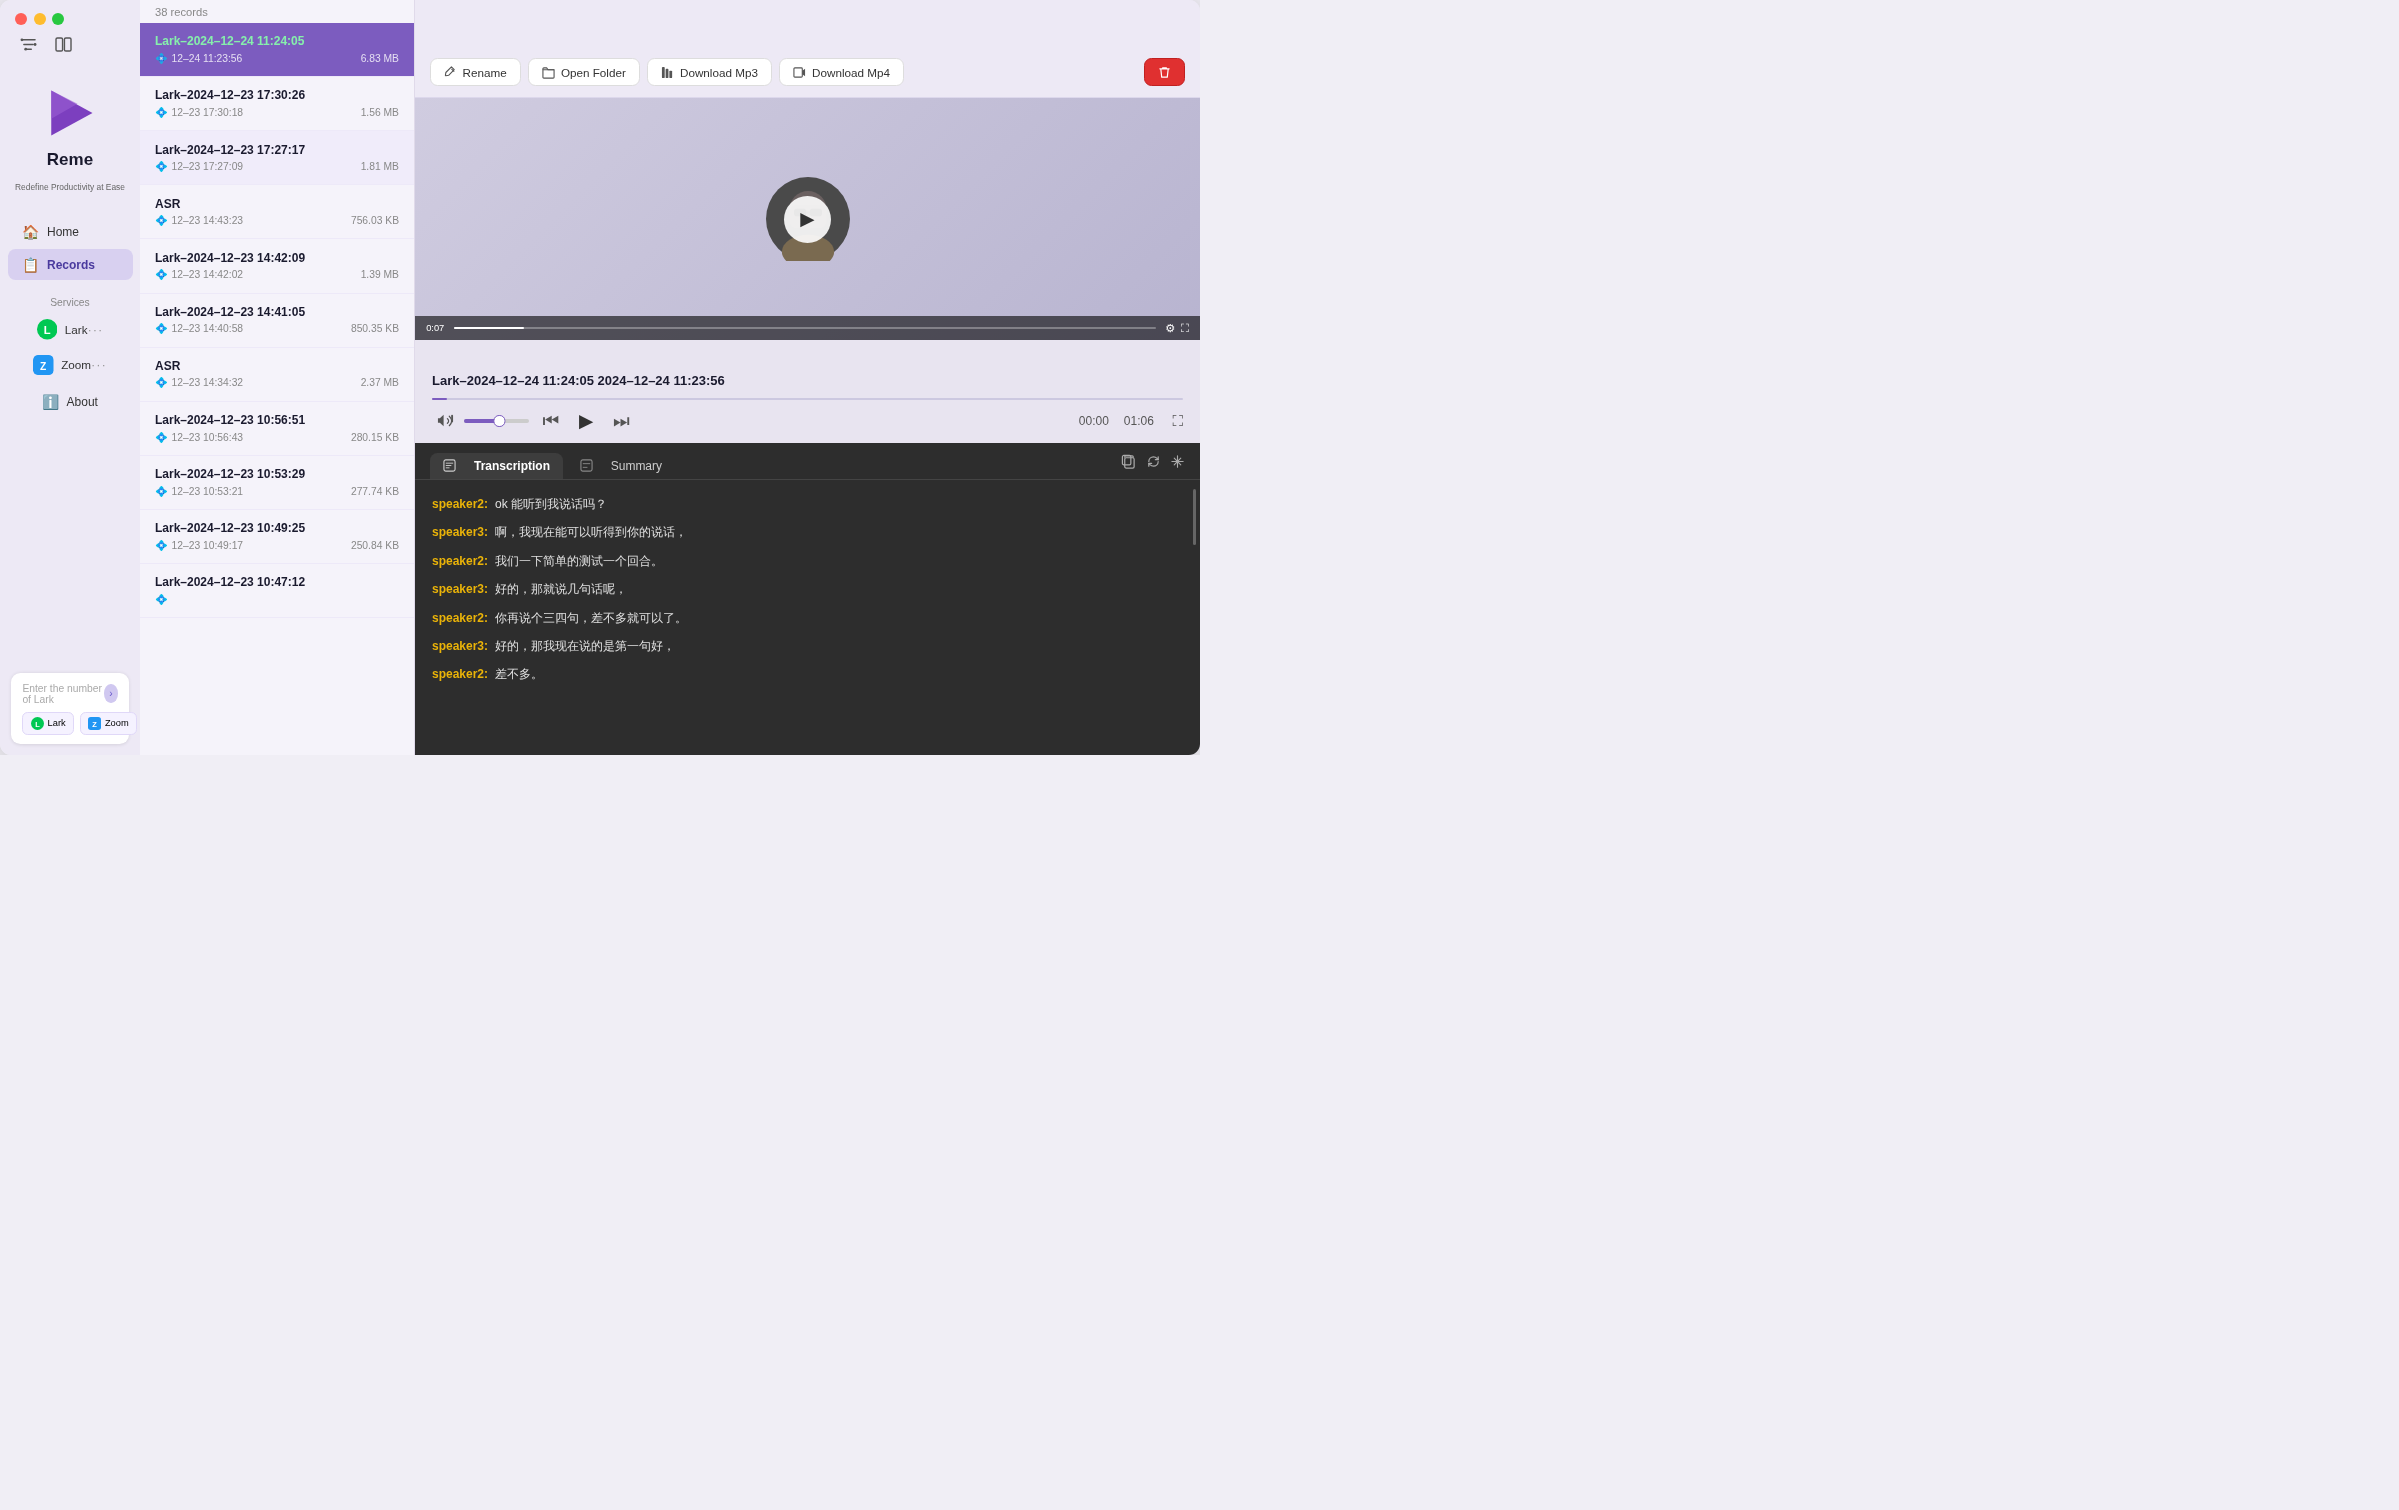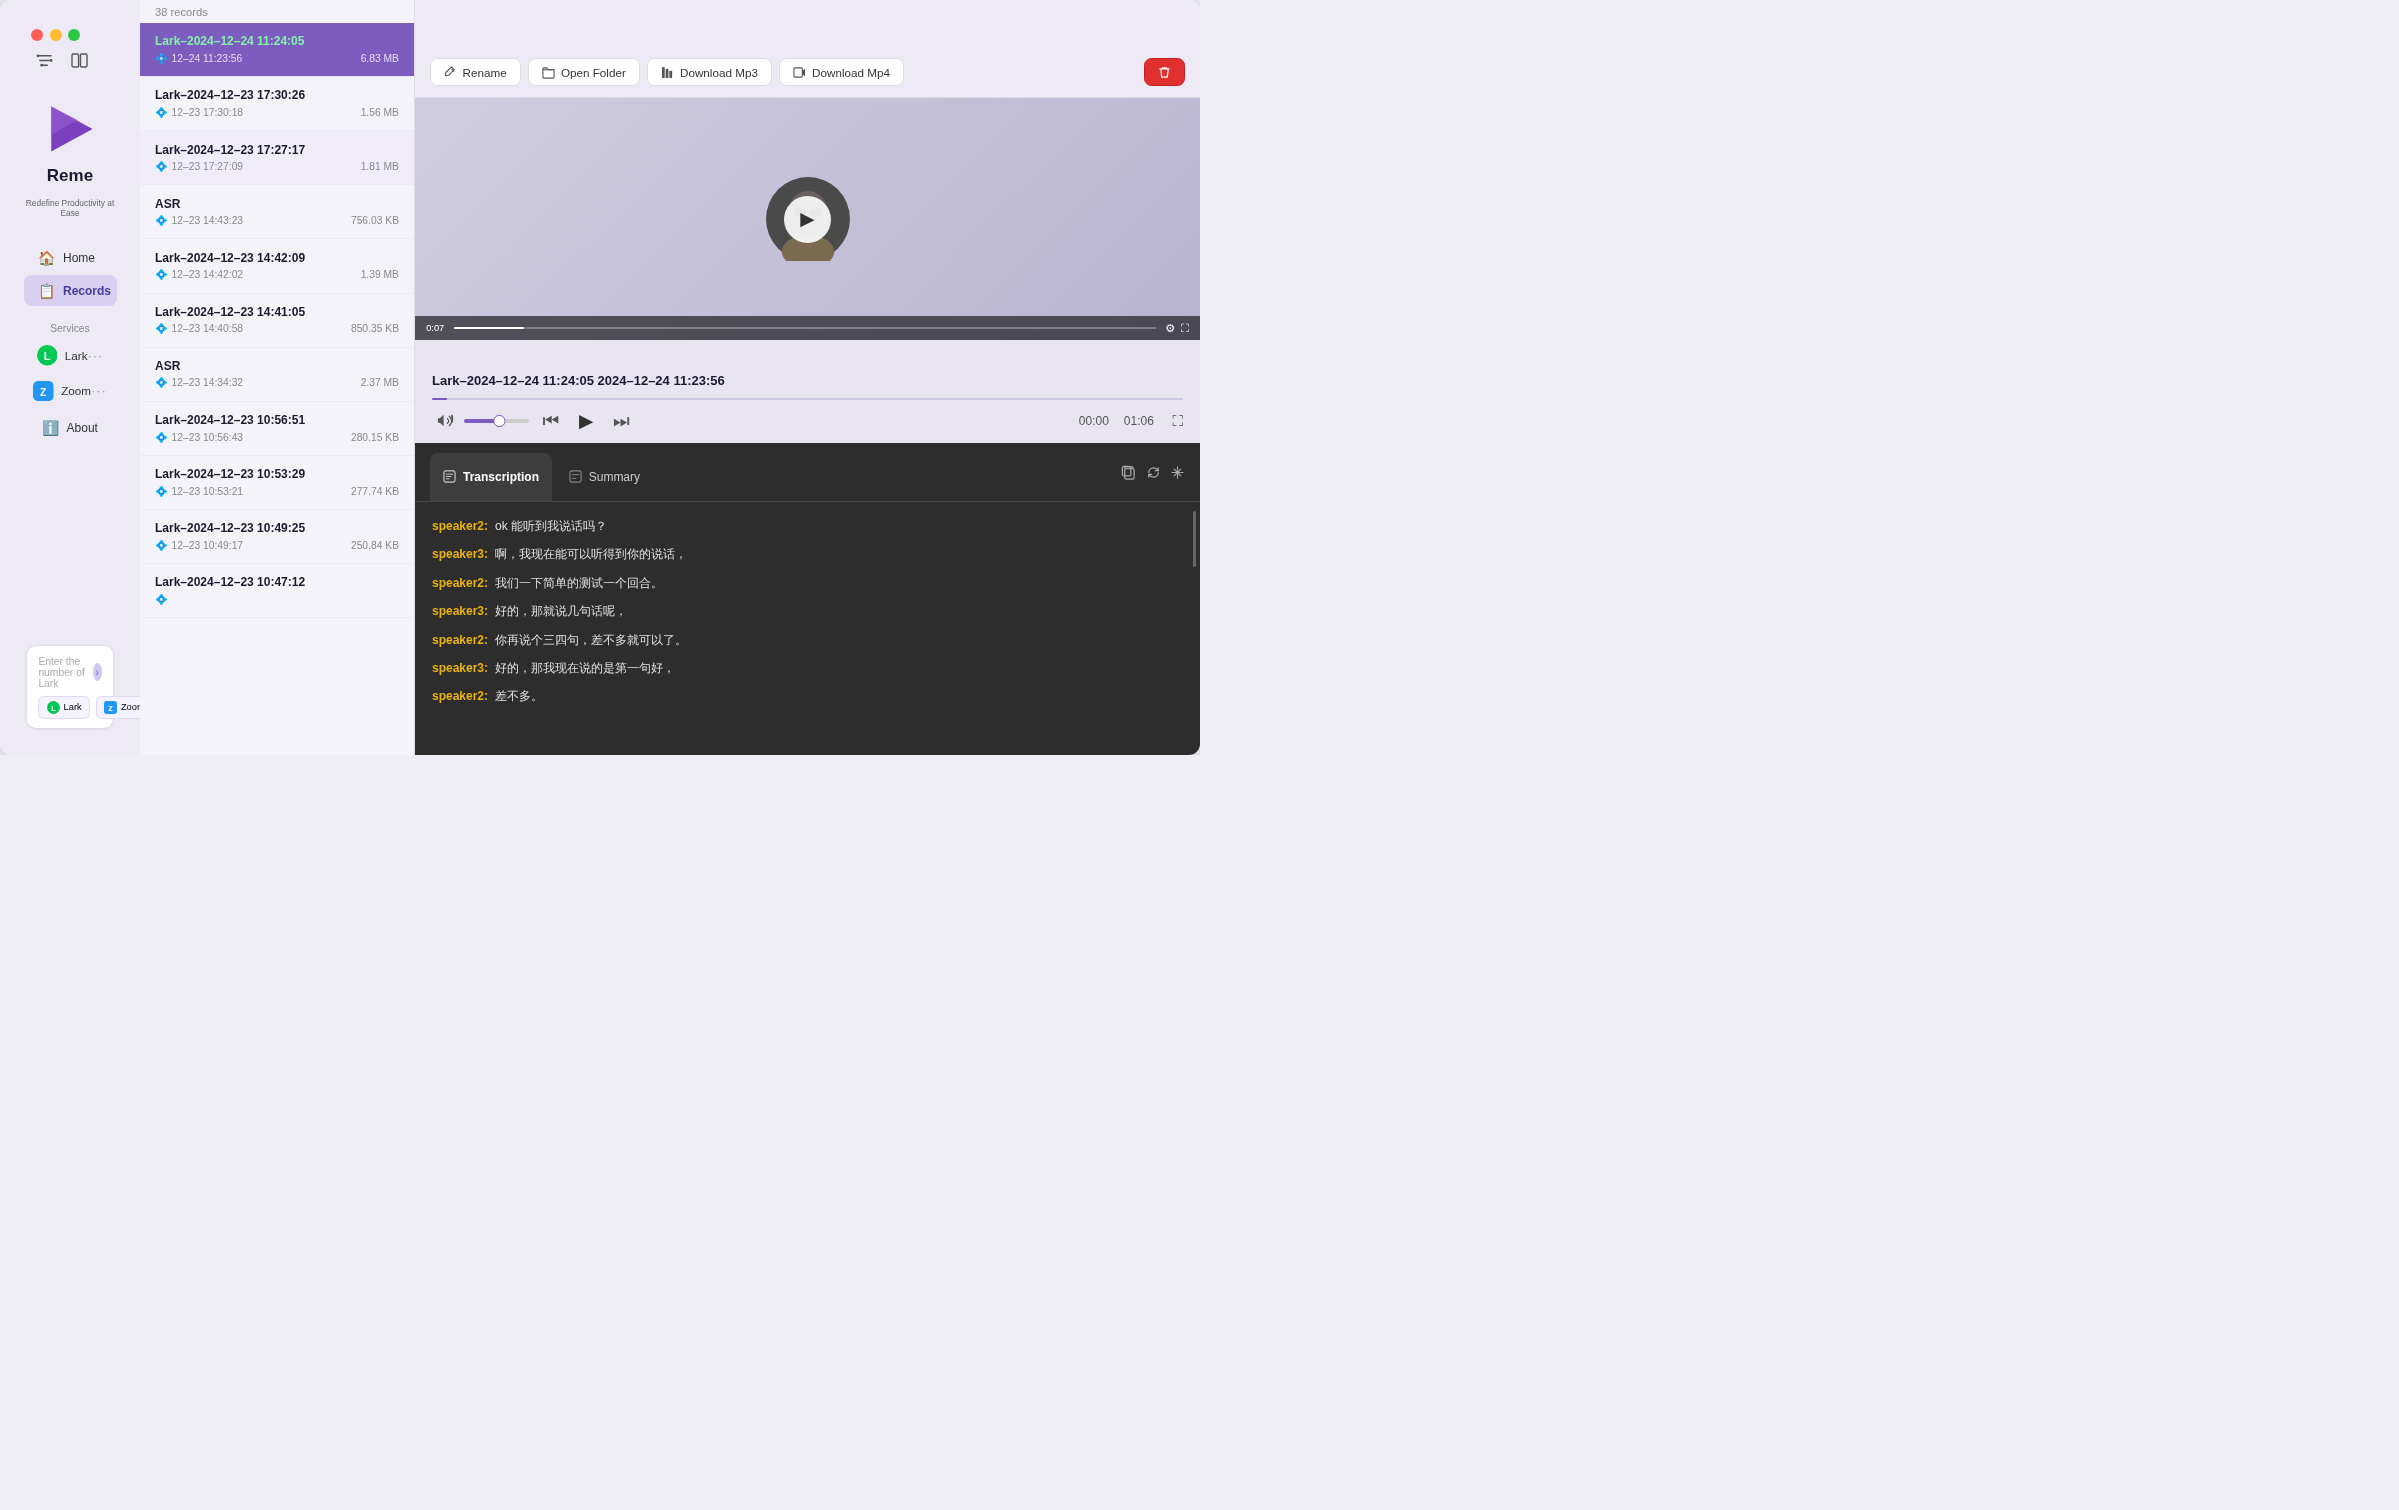--- a/index.html
+++ b/index.html
@@ -21,21 +21,21 @@
       box-shadow: 0 3.7px 28px rgba(0,0,0,0.2);
     }
 
     
     .sidebar {
       width: 140px;
       background: #ede9f5;
       display: flex;
       flex-direction: column;
       align-items: center;
-      padding: 16px;
+      padding: 0;
       flex-shrink: 0;
     }
     .traffic-lights {
       display: flex;
       gap: 6.5px;
       padding: 13px 15px 0 15px;
       align-self: flex-start;
     }
     .traffic-light {
       width: 12px;
@@ -464,22 +464,22 @@
       border-bottom: 0.9px solid #444;
       justify-content: space-between;
     }
     .transcript-tabs-left {
       display: flex;
       gap: 3.7px;
     }
     .tab-btn {
       display: flex;
       align-items: center;
-      gap: 7px;
-      padding: 17px 13px;
+      gap: 18px;
+      padding: 6px 13px;
       border-radius: 7.5px 7.5px 0 0;
       font-size: 12px;
       cursor: pointer;
       color: #ccc;
       background: transparent;
       border: none;
     }
     .tab-btn.active {
       background: #3d3d3d;
       color: white;

